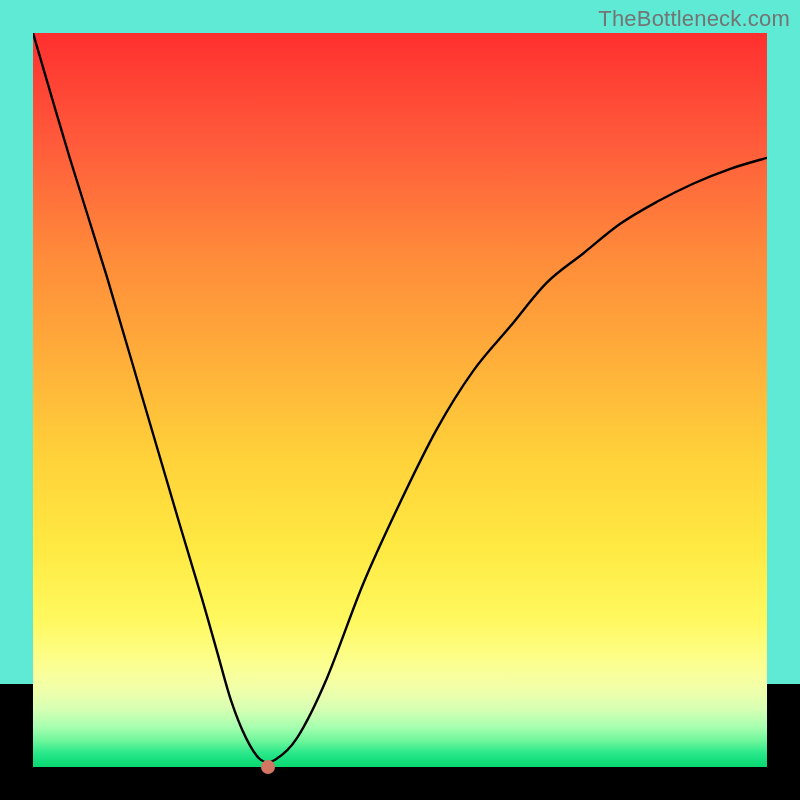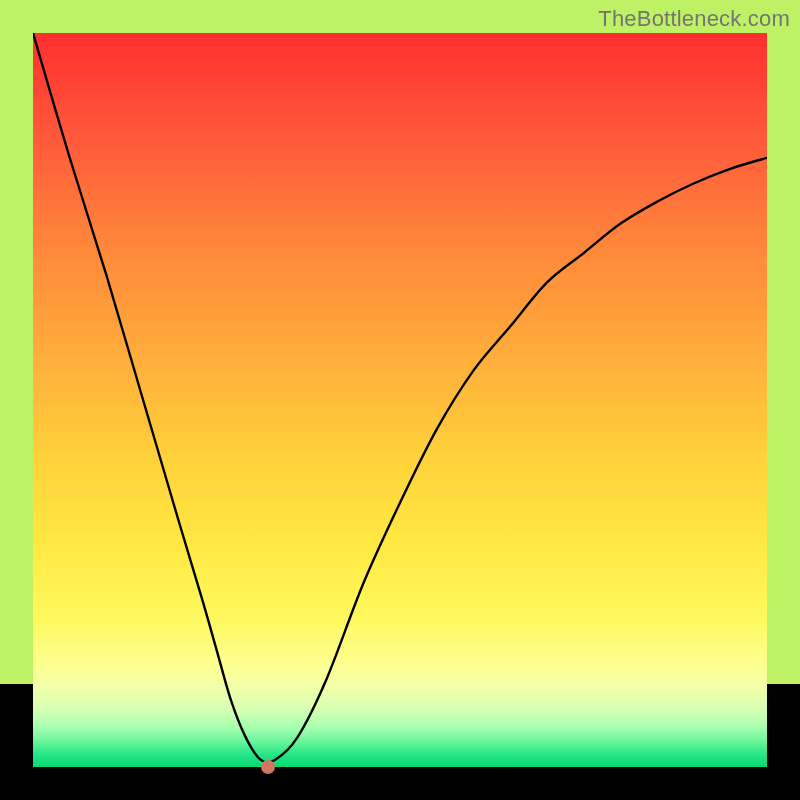--- a/index.html
+++ b/index.html
@@ -10,21 +10,21 @@
     background: #000;
     overflow: hidden;
     font-family: Arial, Helvetica, sans-serif;
   }
   .frame {
     position: absolute;
     top: 0;
     left: 0;
     width: 800px;
     height: 684px;
-    background: #bef264;
+    background: #5eead4;
   }
   .plot-area {
     position: absolute;
     top: 33px;
     left: 33px;
     width: 734px;
     height: 734px;
     background: linear-gradient(
       to bottom,
       #ff2f2f 0%,

